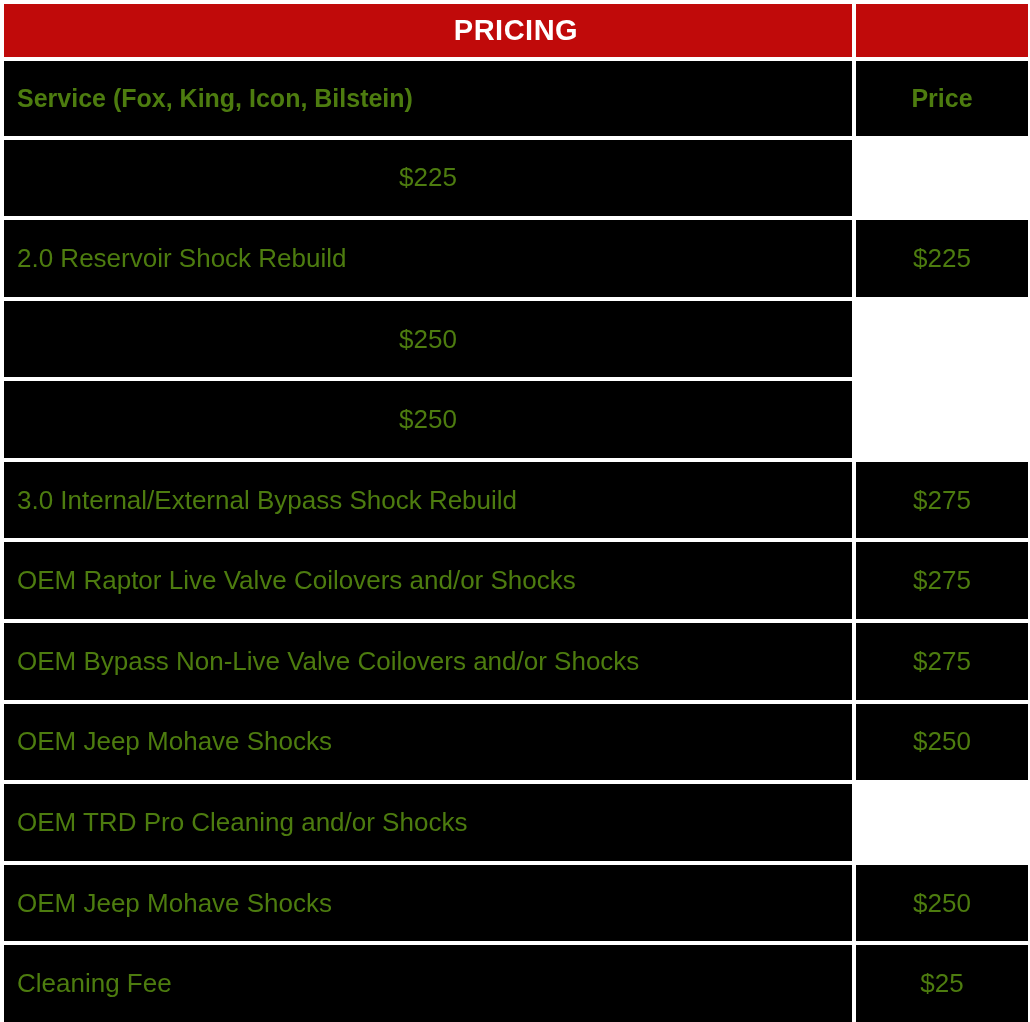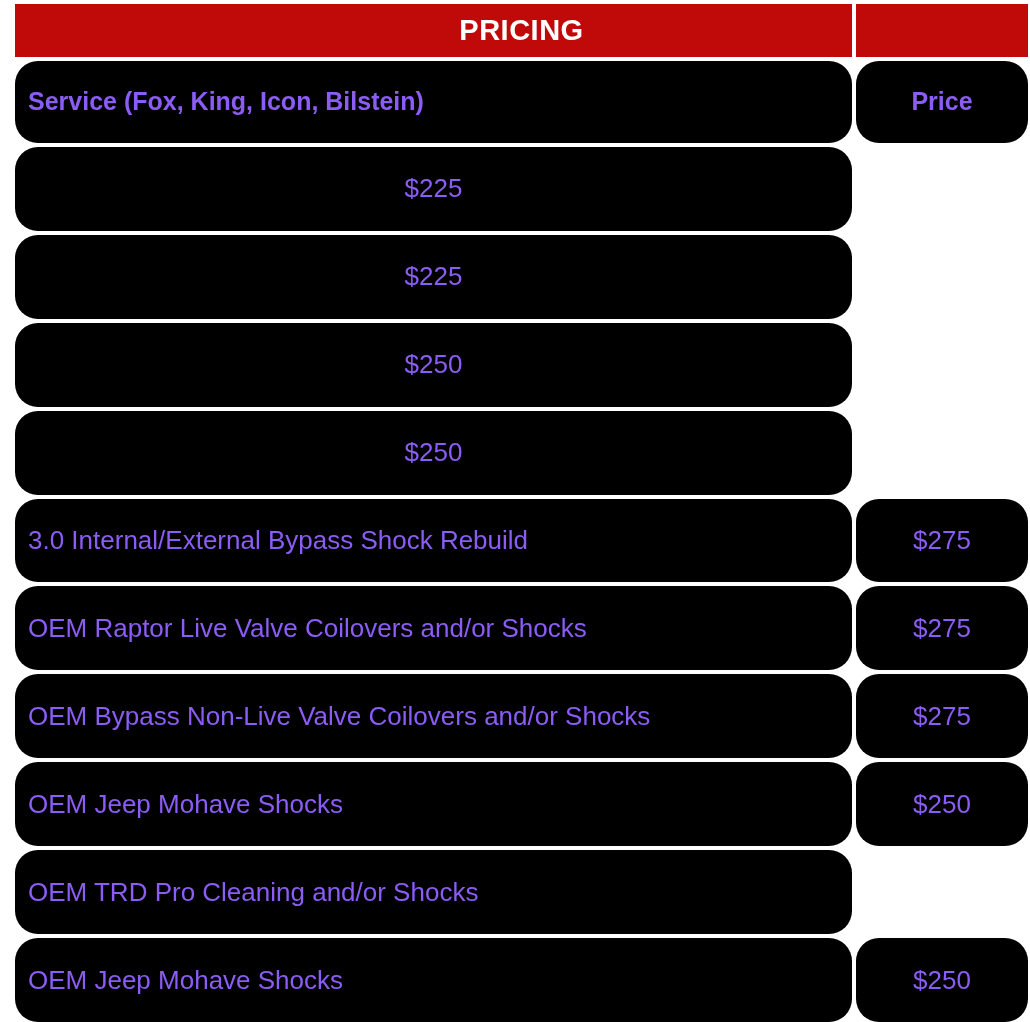--- a/index.html
+++ b/index.html
@@ -8,21 +8,21 @@
     background: #ffffff;
     font-family: "Liberation Sans", sans-serif;
   }
 
   .pricing-table {
     position: relative;
     width: 1030px;
     height: 1022px;
     box-sizing: border-box;
     background: #ffffff;
-    padding: 4px 2px 0 15px;
+    padding: 4px 2px 0 4px;
     display: flex;
     flex-direction: column;
     gap: 4px;
     overflow: hidden;
   }
 
   .band {
     display: grid;
     grid-template-columns: 1fr 172px;
     gap: 4px;
@@ -53,25 +53,24 @@
     letter-spacing: 0.5px;
     pointer-events: none;
   }
 
   .row {
     flex: 1 1 auto;
   }
 
   .cell {
     background: #000000;
-    color: #8b5cf6;
+    color: #4d7c0f;
     display: flex;
     align-items: center;
     font-size: 26px;
-    border-radius: 23px;
   }
 
   .cell.service {
     padding-left: 13px;
     padding-right: 8px;
     justify-content: flex-start;
     text-align: left;
   }
 
   .cell.price {
@@ -97,20 +96,21 @@
 
   <div class="band row header-row">
     <div class="cell service">Service (Fox, King, Icon, Bilstein)</div>
     <div class="cell price">Price</div>
   </div>
 
   <div class="band row">
     <div class="cell price">$225</div>
   </div>
   <div class="band row">
+    <div class="cell service">2.0 Reservoir Shock Rebuild</div>
     <div class="cell price">$225</div>
   </div>
   <div class="band row">
     <div class="cell price">$250</div>
   </div>
   <div class="band row">
     <div class="cell price">$250</div>
   </div>
   <div class="band row">
     <div class="cell service">3.0 Internal/External Bypass Shock Rebuild</div>
@@ -128,14 +128,18 @@
     <div class="cell service">OEM Jeep Mohave Shocks</div>
     <div class="cell price">$250</div>
   </div>
   <div class="band row">
     <div class="cell service">OEM TRD Pro Cleaning and/or Shocks</div>
   </div>
   <div class="band row">
     <div class="cell service">OEM Jeep Mohave Shocks</div>
     <div class="cell price">$250</div>
   </div>
+  <div class="band row">
+    <div class="cell service">Cleaning Fee</div>
+    <div class="cell price">$25</div>
+  </div>
 
 </div>
 
 </body></html>

